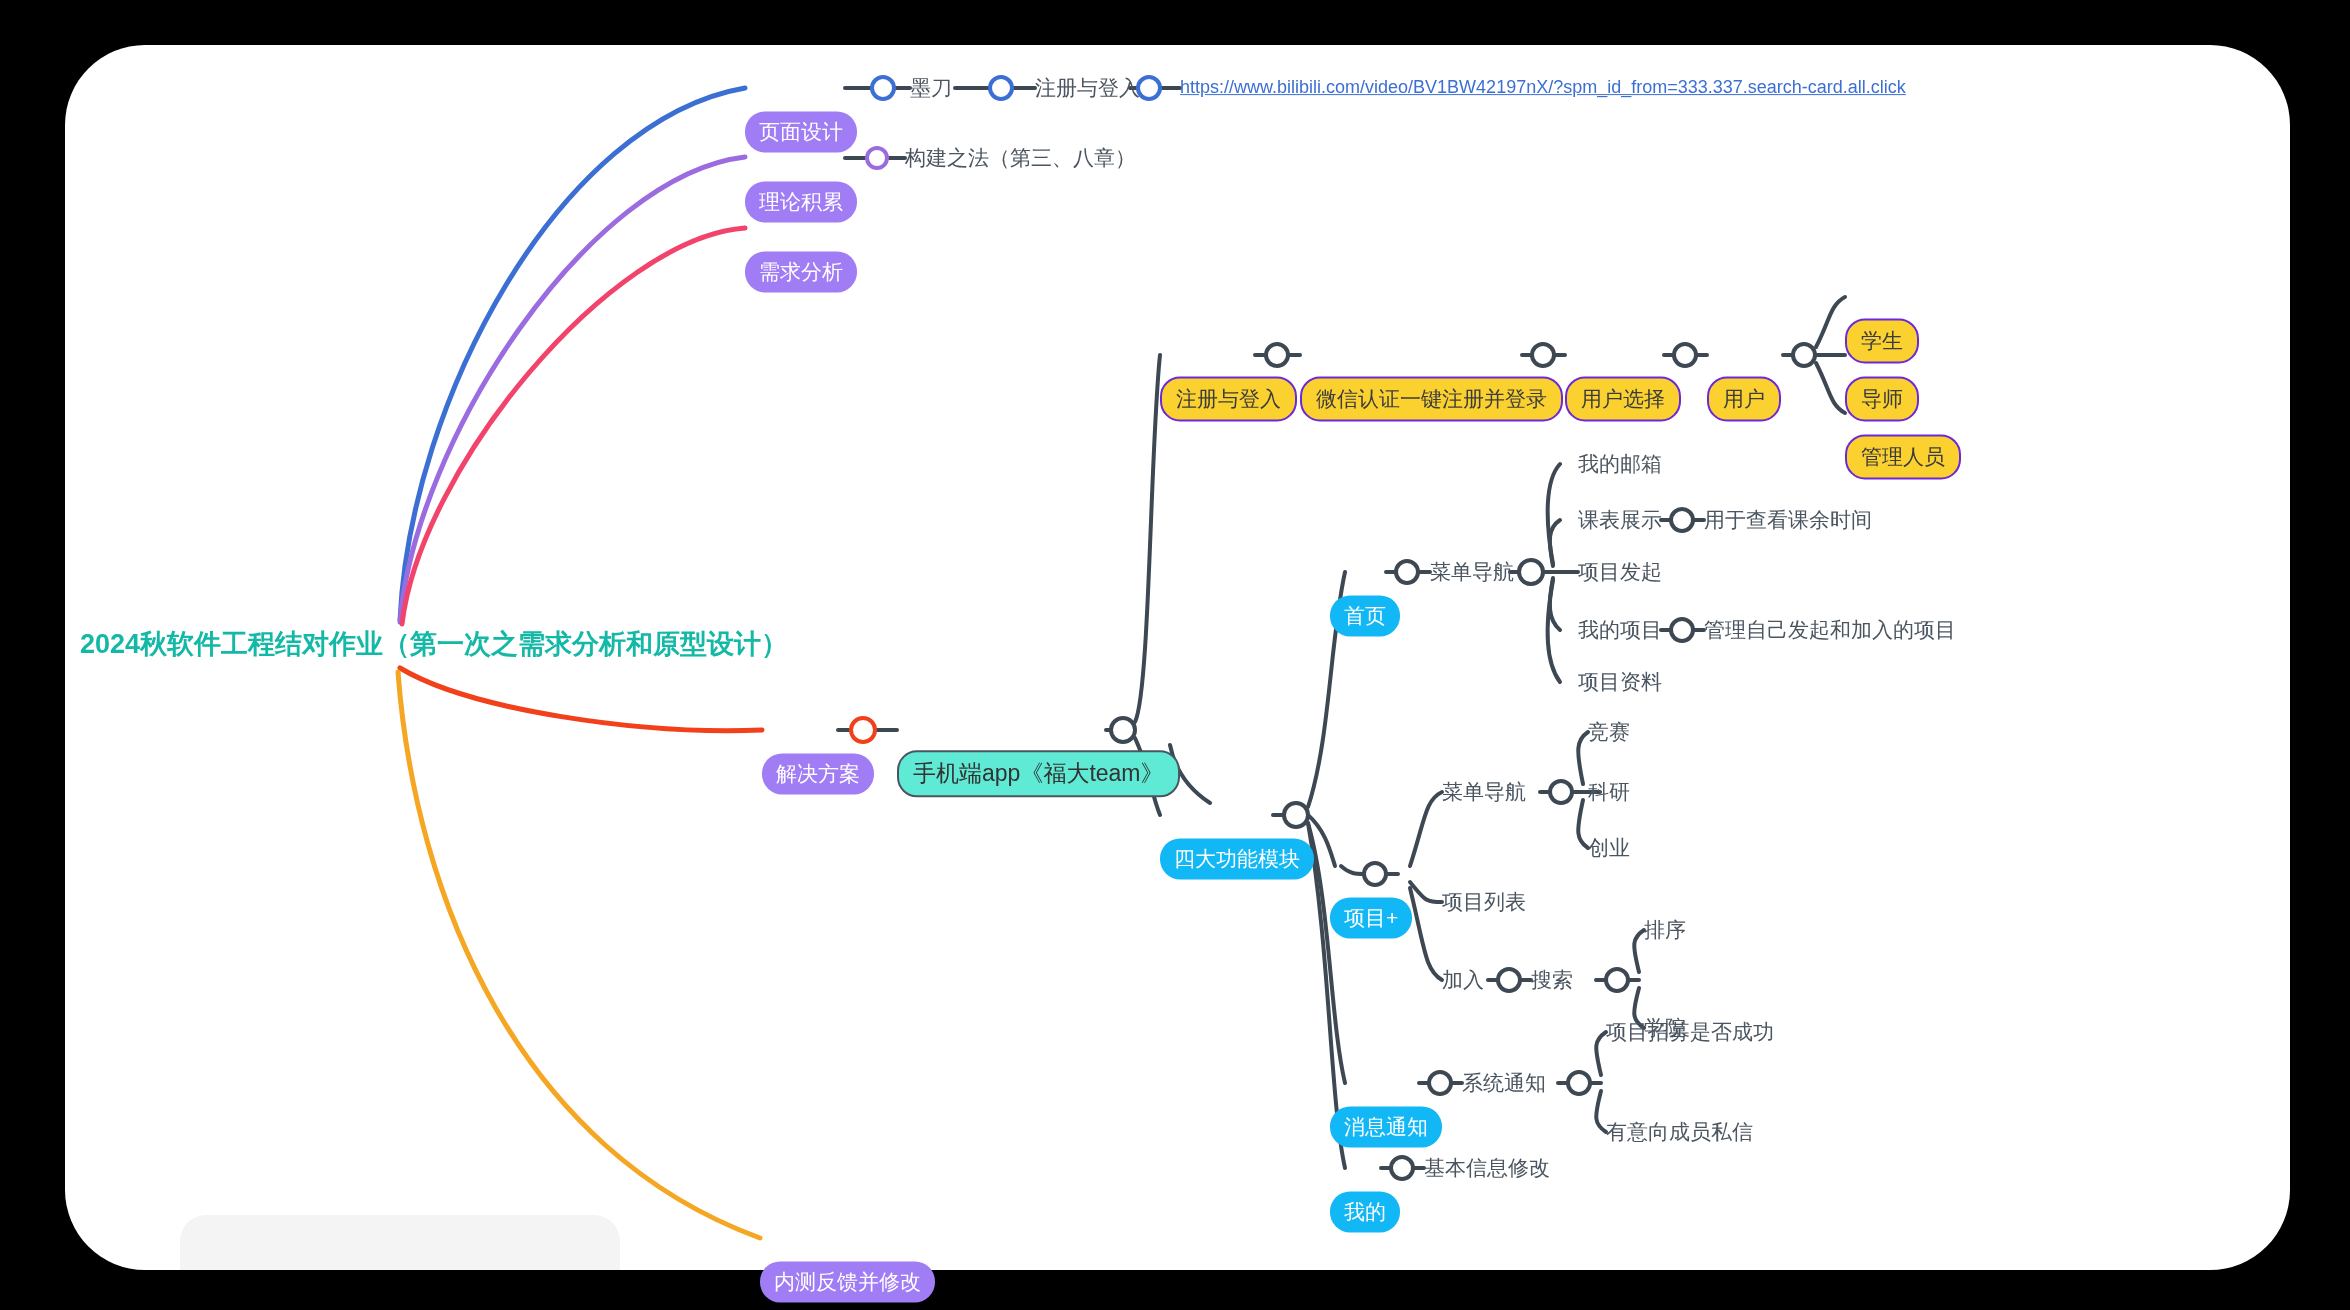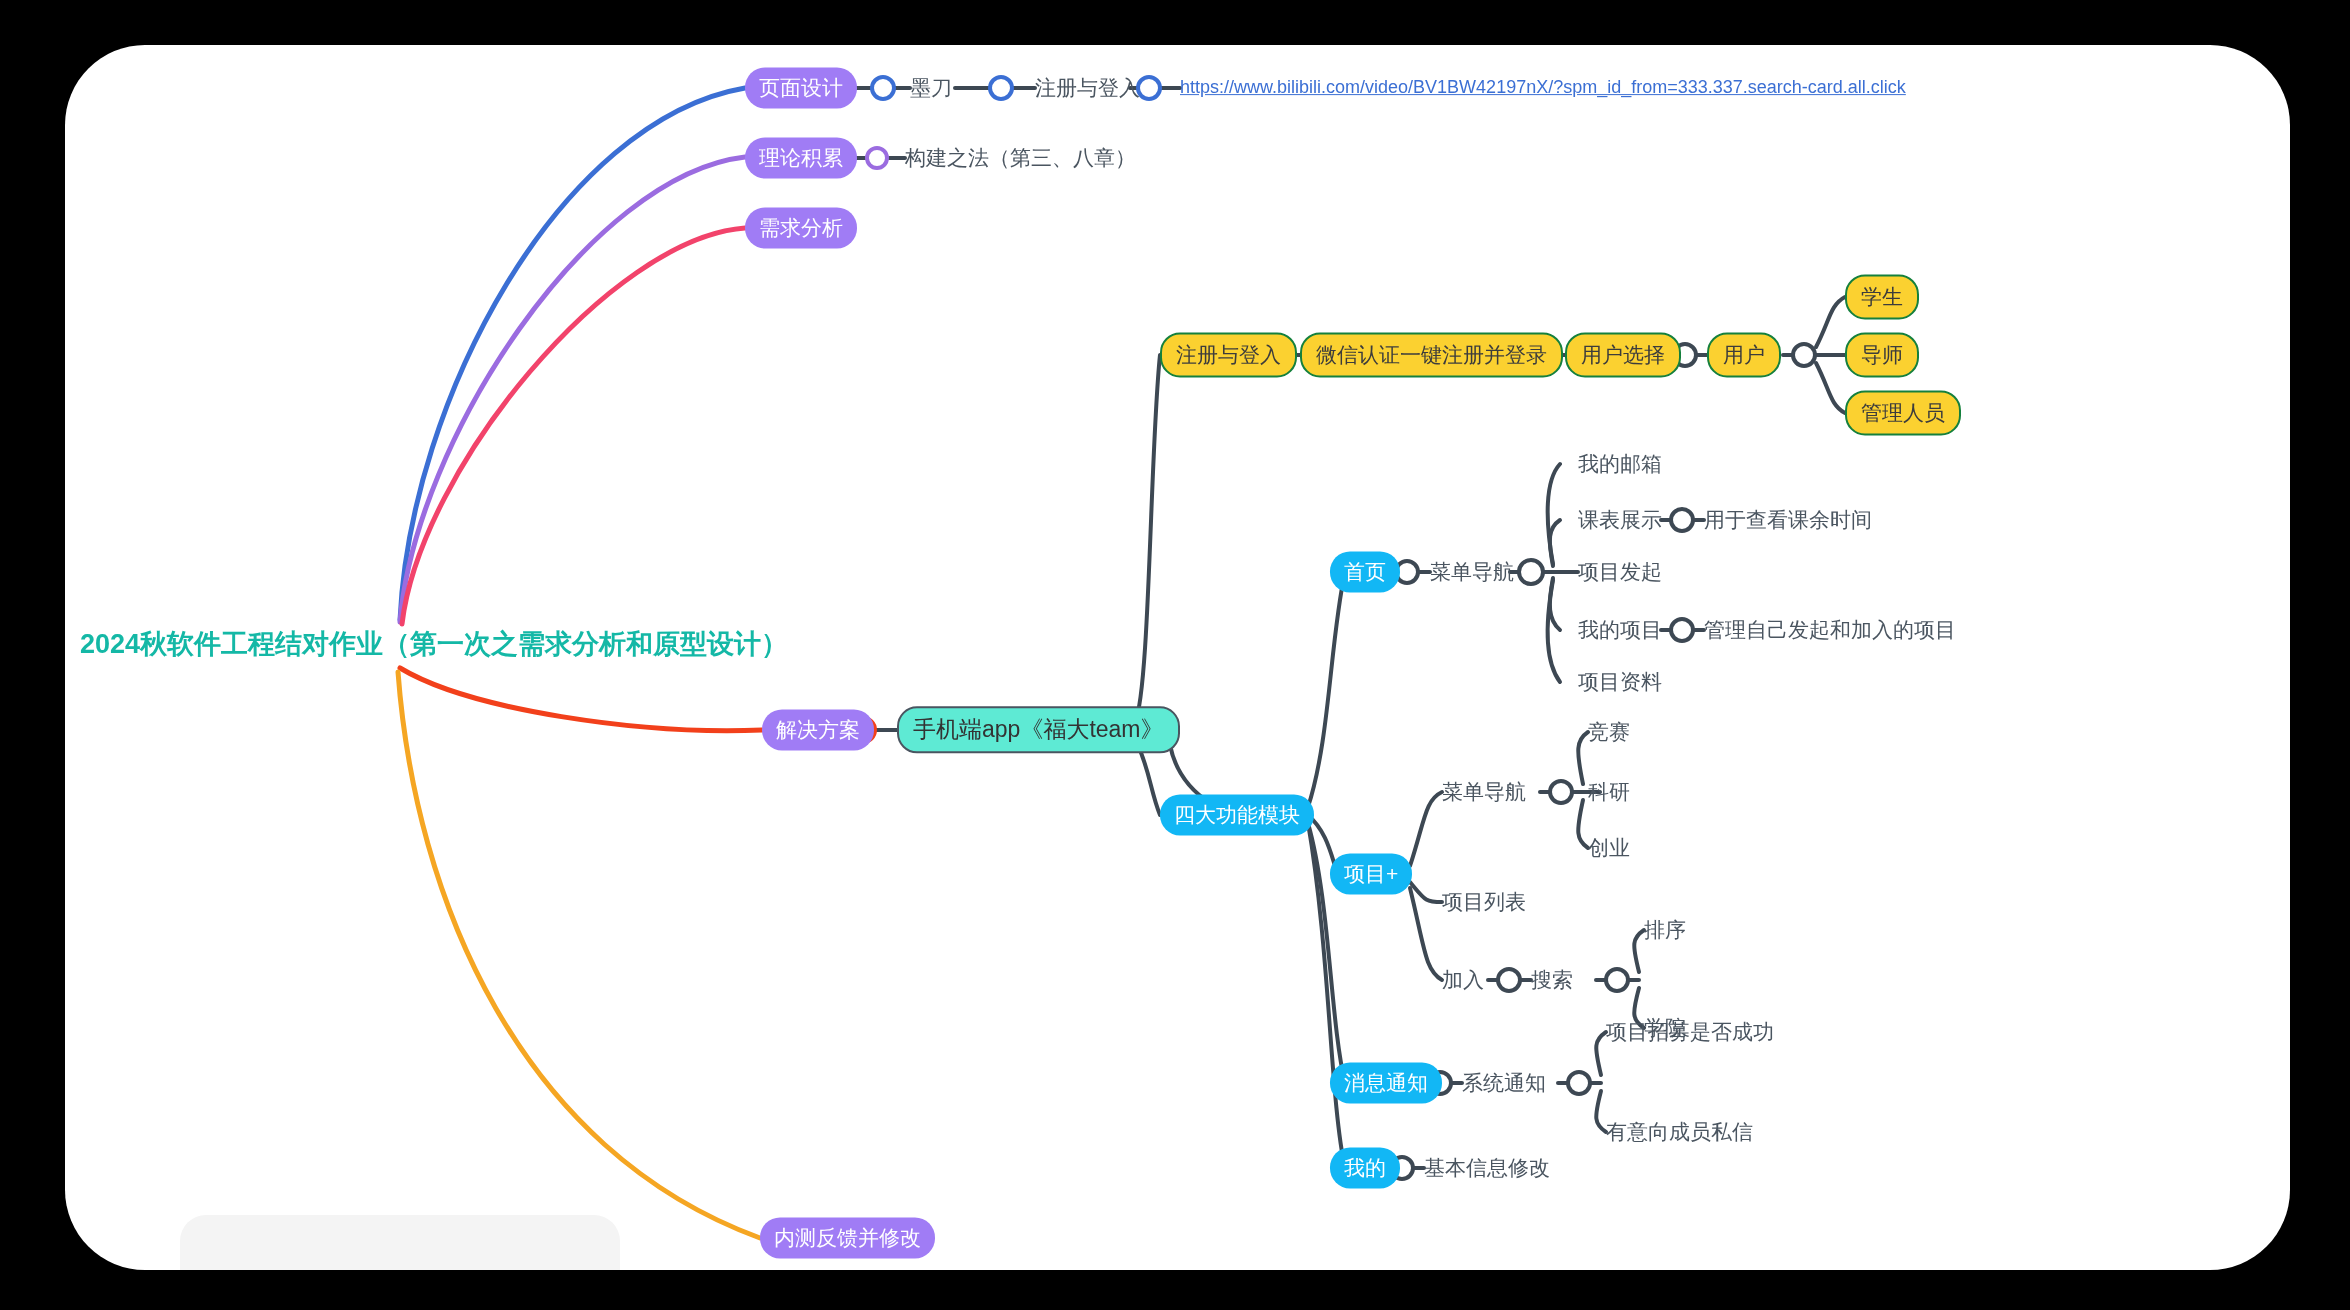--- a/index.html
+++ b/index.html
@@ -12,23 +12,23 @@
         background:#fff;border-radius:80px;}
   #card-shadow{position:absolute;left:180px;top:1215px;width:440px;height:55px;
         background:#f4f4f4;border-radius:26px 26px 0 0;}
 
   
   #edges{position:absolute;left:0;top:0;width:2350px;height:1310px;}
 
   
   .node{position:absolute;display:flex;align-items:center;justify-content:center;
         box-sizing:border-box;white-space:nowrap;line-height:1.1;}
-  .chip{border-radius:20px;color:#fff;font-size:21px;padding:9px 14px;}
+  .chip{border-radius:20px;color:#fff;font-size:21px;padding:9px 14px;margin-top:44px;}
   .chip-purple{background:#a07cf5;}
-  .chip-yellow{background:#fbd130;color:#3c3c3c;border:2px solid #15803d;}
+  .chip-yellow{background:#fbd130;color:#3c3c3c;border:2px solid #6d28d9;}
   .chip-blue{background:#12b7f5;}
   .chip-green{background:#5eead4;color:#333;border:2px solid #4a5560;font-size:23px;}
   .plain{color:#4a5560;font-size:21px;background:transparent;}
   .root{color:#14b8a6;font-size:27px;font-weight:bold;}
   .link-txt{color:#3b6fd4;font-size:18px;text-decoration:underline;}
   .ital{}
 </style>
 </head>
 <body>
 

